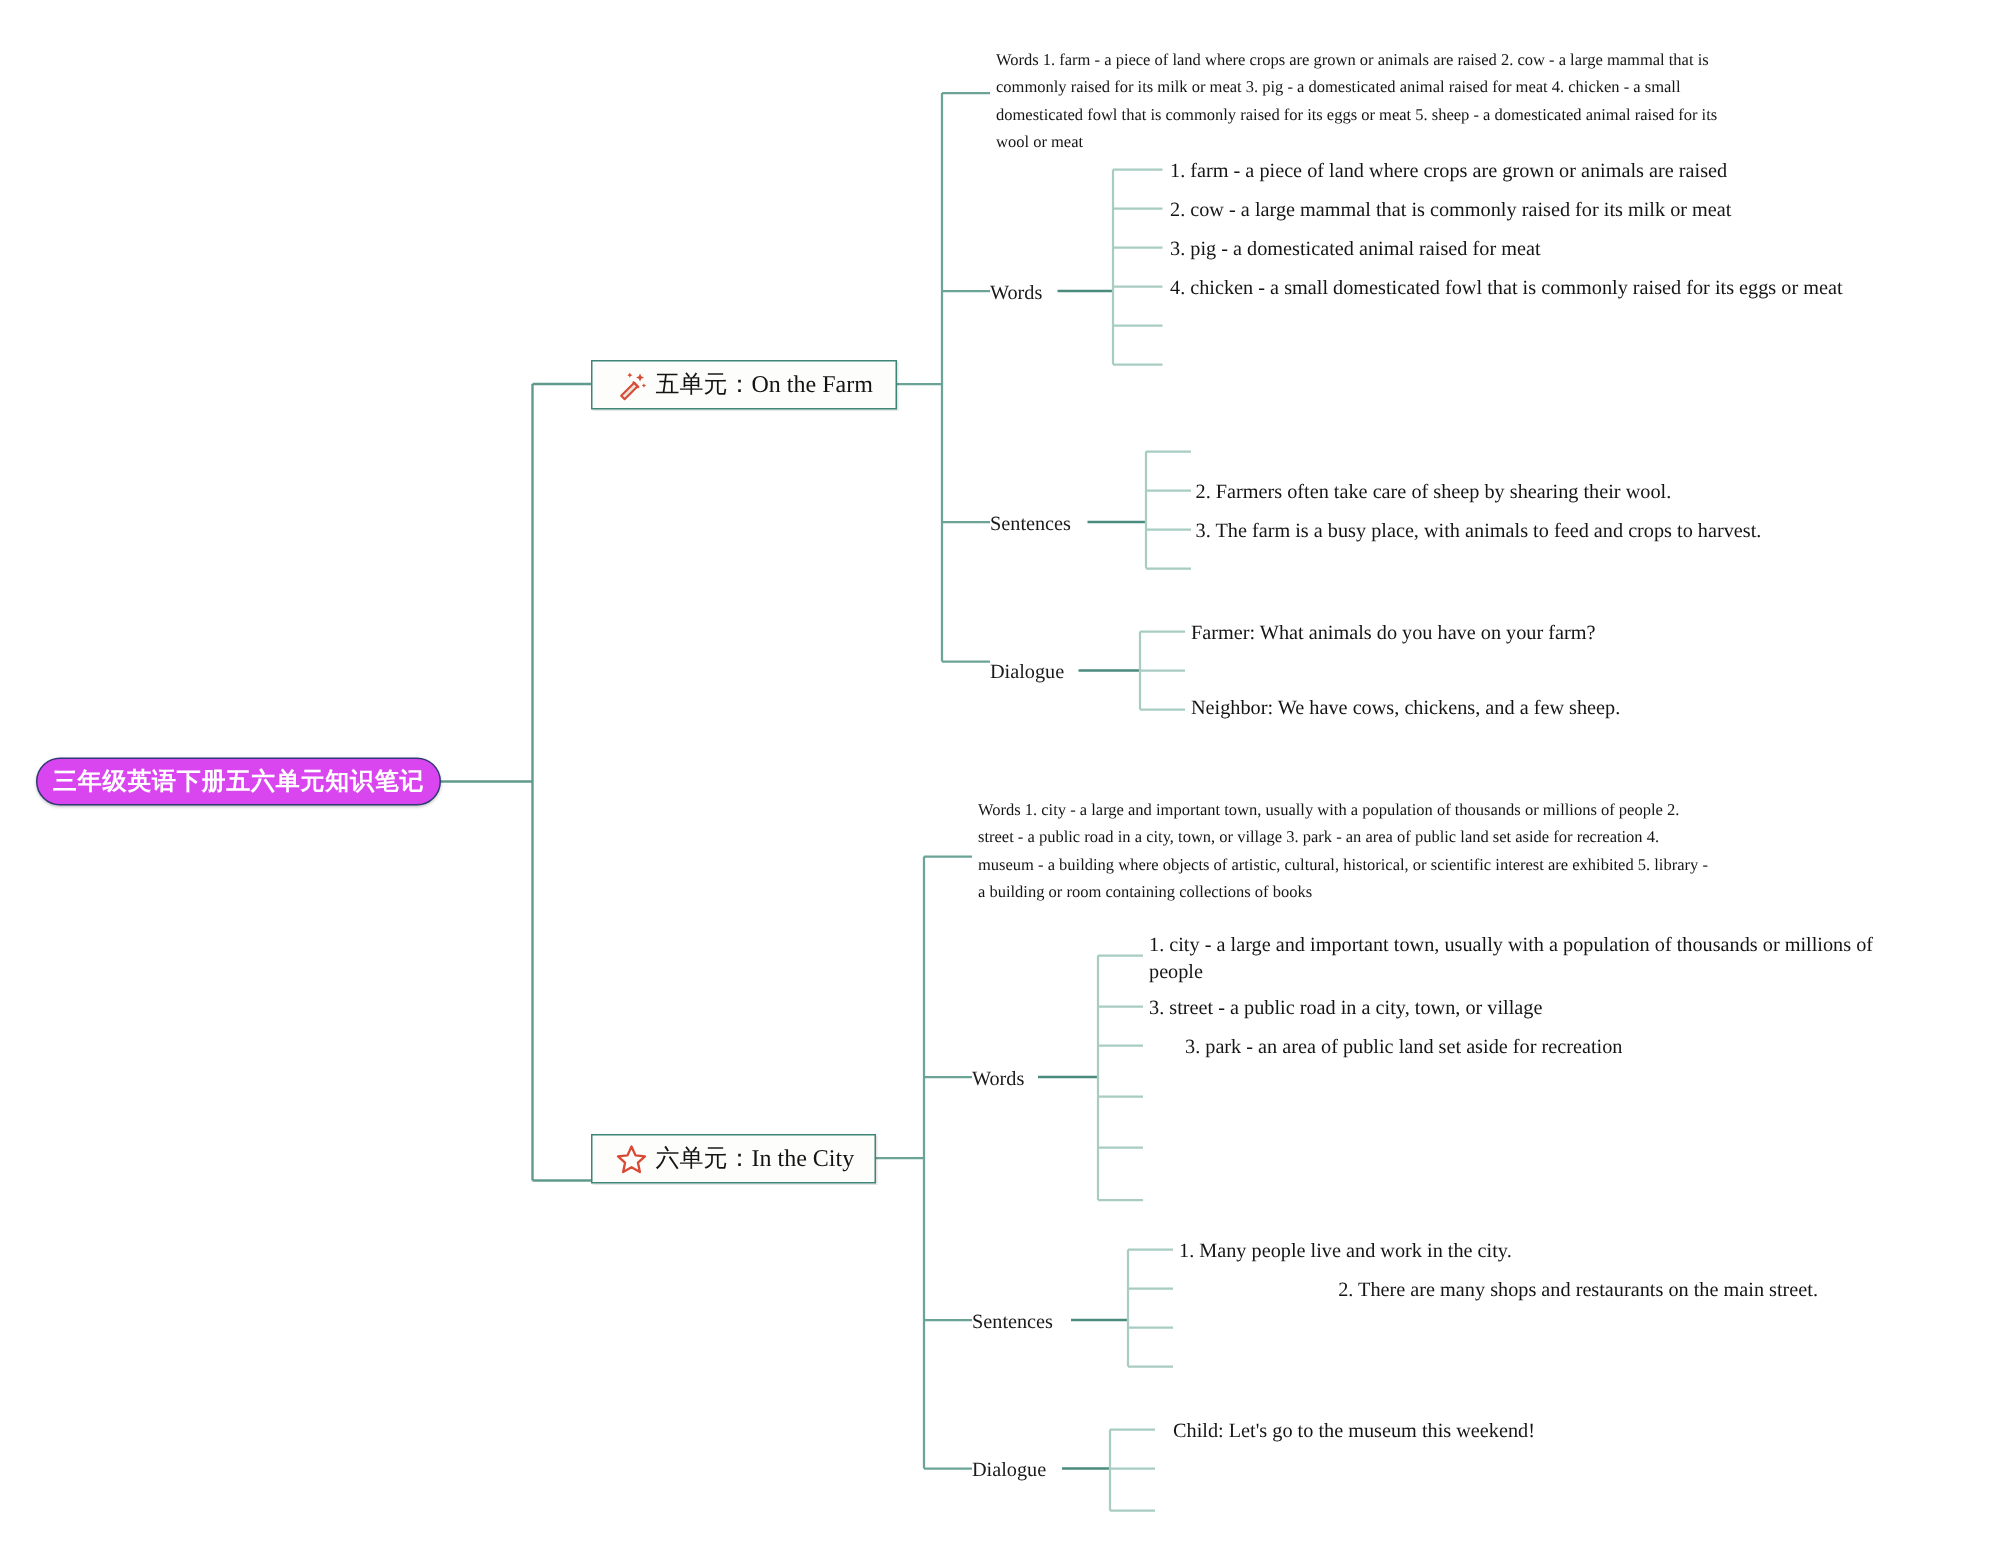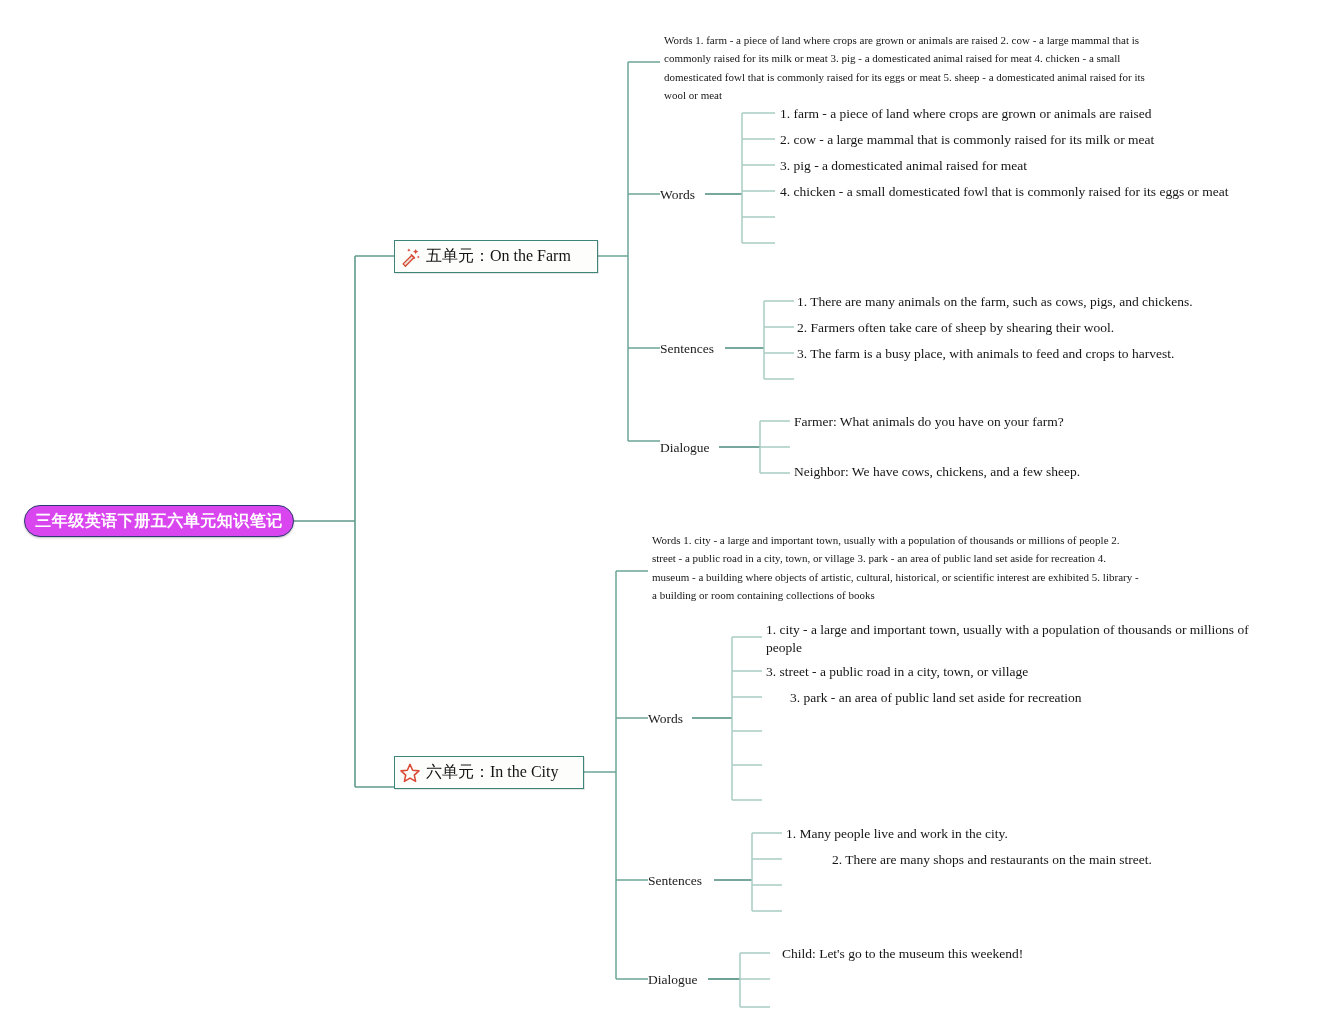--- a/index.html
+++ b/index.html
@@ -31,21 +31,21 @@
     color:#ffffff;font-size:16px;font-weight:bold;letter-spacing:.5px;
     font-family:"DejaVu Sans","Liberation Sans",sans-serif;
     white-space:nowrap;
   }
 
   
   .unit-node{
     background:#fdfdfb;
     border:1.5px solid #3d8577;
     display:flex;align-items:center;
-    padding:0 12px 0 4px;
+    padding:0 12px 0 15px;
     height:33px;
     box-shadow:1px 1px 0 rgba(0,0,0,.10);
   }
   .unit-label{
     font-size:16px;white-space:nowrap;color:#141414;
     font-family:"Liberation Serif","DejaVu Serif",serif;
   }
   .unit-icon{width:22px;height:22px;margin-right:5px;flex:0 0 auto;display:block;}
 
   #unit-1{left:394px;top:240px;width:204px;}
@@ -203,35 +203,34 @@
 
   <div class="cat-label" style="left:660px;top:187px;">Words</div>
   <div class="cat-label" style="left:660px;top:341px;">Sentences</div>
   <div class="cat-label" style="left:660px;top:440px;">Dialogue</div>
 
   <div class="leaf" style="left:780px;top:105px;width:500px;">1. farm - a piece of land where crops are grown or animals are raised</div>
   <div class="leaf" style="left:780px;top:131px;width:500px;">2. cow - a large mammal that is commonly raised for its milk or meat</div>
   <div class="leaf" style="left:780px;top:157px;width:500px;">3. pig - a domesticated animal raised for meat</div>
   <div class="leaf" style="left:780px;top:183px;width:510px;">4. chicken - a small domesticated fowl that is commonly raised for its eggs or meat</div>
 
-  <div class="leaf" style="left:797px;top:293px;width:470px;">1. There are many animals on the farm, such as cows, pigs, and chickens.</div>
   <div class="leaf" style="left:797px;top:319px;width:470px;">2. Farmers often take care of sheep by shearing their wool.</div>
   <div class="leaf" style="left:797px;top:345px;width:470px;">3. The farm is a busy place, with animals to feed and crops to harvest.</div>
 
   <div class="leaf" style="left:794px;top:413px;width:430px;">Farmer: What animals do you have on your farm?</div>
   <div class="leaf" style="left:794px;top:439px;width:430px;margin-top:24px;">Neighbor: We have cows, chickens, and a few sheep.</div>
 
   <div class="summary" id="summary-2">Words 1. city - a large and important town, usually with a population of thousands or millions of people 2. street - a public road in a city, town, or village 3. park - an area of public land set aside for recreation 4. museum - a building where objects of artistic, cultural, historical, or scientific interest are exhibited 5. library - a building or room containing collections of books</div>
 
   <div class="cat-label" style="left:648px;top:711px;">Words</div>
   <div class="cat-label" style="left:648px;top:873px;">Sentences</div>
   <div class="cat-label" style="left:648px;top:972px;">Dialogue</div>
 
   <div class="leaf" style="left:766px;top:621px;width:490px;">1. city - a large and important town, usually with a population of thousands or millions of people</div>
   <div class="leaf" style="left:766px;top:663px;width:490px;">3. street - a public road in a city, town, or village</div>
   <div class="leaf" style="left:766px;top:689px;width:490px;margin-left:24px;">3. park - an area of public land set aside for recreation</div>
 
   <div class="leaf" style="left:786px;top:825px;width:450px;">1. Many people live and work in the city.</div>
-  <div class="leaf" style="left:832px;top:851px;width:450px;">2. There are many shops and restaurants on the main street.</div>
+  <div class="leaf" style="left:762px;top:851px;width:450px;text-align:right;">2. There are many shops and restaurants on the main street.</div>
 
   <div class="leaf" style="left:782px;top:945px;width:420px;">Child: Let's go to the museum this weekend!</div>
 
 </div>
 
 </body></html>

